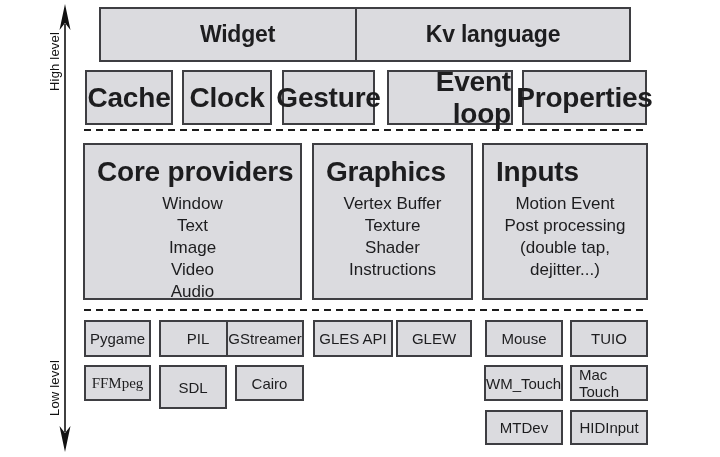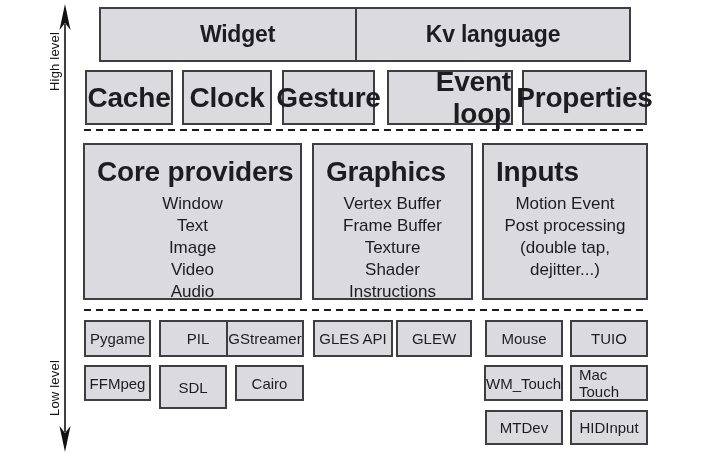--- a/index.html
+++ b/index.html
@@ -92,21 +92,20 @@
     <div class="section-item">Window</div>
     <div class="section-item">Text</div>
     <div class="section-item">Image</div>
     <div class="section-item">Video</div>
     <div class="section-item">Audio</div>
   </div>
 
   <div class="box section" style="left:312px;top:143px;width:161px;height:157px;">
     <div class="section-title">Graphics</div>
     <div class="section-item">Vertex Buffer</div>
-    <div class="section-item">Frame Buffer</div>
     <div class="section-item">Texture</div>
     <div class="section-item">Shader</div>
     <div class="section-item">Instructions</div>
   </div>
 
   <div class="box section" style="left:482px;top:143px;width:166px;height:157px;">
     <div class="section-title">Inputs</div>
     <div class="section-item">Motion Event</div>
     <div class="section-item">Post processing</div>
     <div class="section-item">(double tap,</div>
@@ -116,21 +115,21 @@
   <div class="dash" style="top:309px;"></div>
 
   <div class="box small-box" style="left:84px;top:320px;width:67px;height:37px;">Pygame</div>
   <div class="box small-box" style="left:159px;top:320px;width:78px;height:37px;">PIL</div>
   <div class="box small-box" style="left:226px;top:320px;width:78px;height:37px;">GStreamer</div>
   <div class="box small-box" style="left:313px;top:320px;width:80px;height:37px;">GLES API</div>
   <div class="box small-box" style="left:396px;top:320px;width:76px;height:37px;">GLEW</div>
   <div class="box small-box" style="left:485px;top:320px;width:78px;height:37px;">Mouse</div>
   <div class="box small-box" style="left:570px;top:320px;width:78px;height:37px;">TUIO</div>
 
-  <div class="box small-box" style="left:84px;top:365px;width:67px;height:36px;">FFMpeg</div>
+  <div class="box small-box" style="left:84px;top:365px;width:67px;height:36px;font-family:Liberation Serif, serif;">FFMpeg</div>
   <div class="box small-box" style="left:159px;top:365px;width:68px;height:44px;">SDL</div>
   <div class="box small-box" style="left:235px;top:365px;width:69px;height:36px;">Cairo</div>
   <div class="box small-box" style="left:484px;top:365px;width:79px;height:36px;">WM_Touch</div>
   <div class="box small-box" style="left:570px;top:365px;width:78px;height:36px;padding-left:7px;">Mac Touch</div>
 
   <div class="box small-box" style="left:485px;top:410px;width:78px;height:35px;">MTDev</div>
   <div class="box small-box" style="left:570px;top:410px;width:78px;height:35px;">HIDInput</div>
 
 </div>
 

